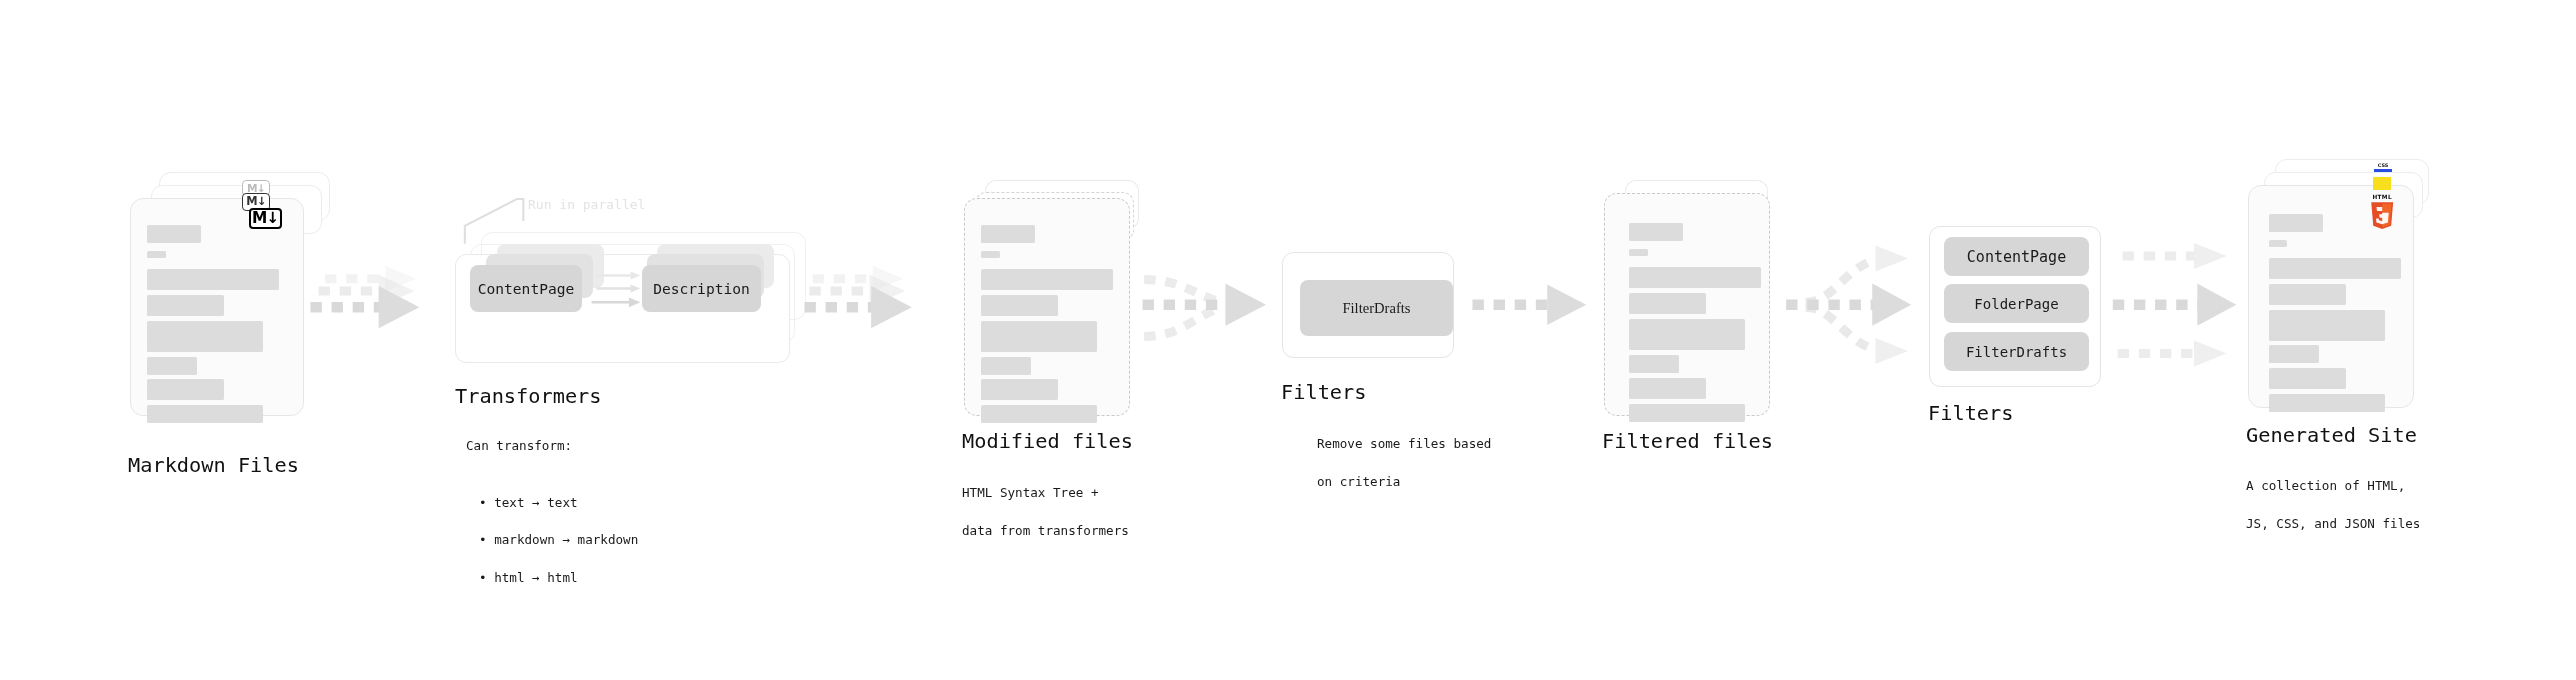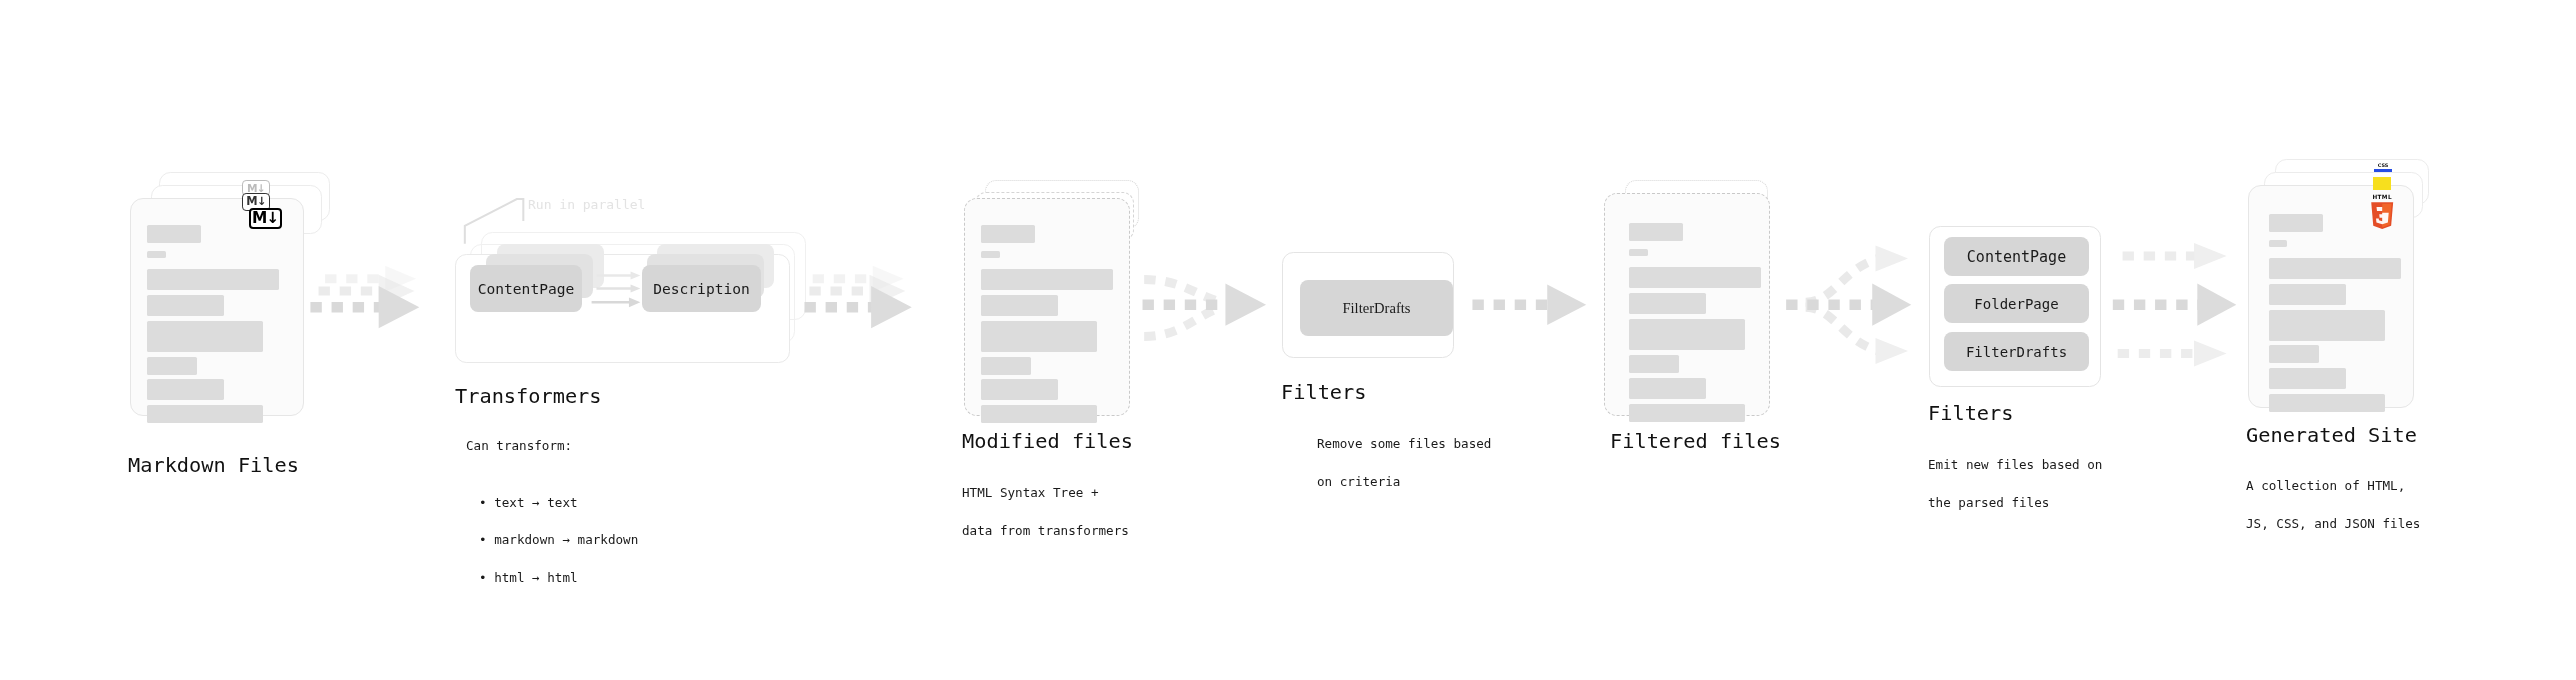--- a/index.html
+++ b/index.html
@@ -283,35 +283,31 @@
       <div class="sk" style="left:24.4px; top:55px;  width:18.7px; height:7.3px;"></div>
       <div class="sk" style="left:24.4px; top:73px;  width:132px; height:21px;"></div>
       <div class="sk" style="left:24.4px; top:99px; width:77px;  height:21px;"></div>
       <div class="sk" style="left:24.4px; top:125px; width:116px; height:31px;"></div>
       <div class="sk" style="left:24.4px; top:161px; width:50px;  height:18px;"></div>
       <div class="sk" style="left:24.4px; top:184px; width:77px;  height:21px;"></div>
       <div class="sk" style="left:24.4px; top:210px; width:116px; height:18px;"></div>
     </div>
   </div>
 
-  <div class="title" style="left:1602px; top:429px;margin-left:8px;">Filtered files</div>
+  <div class="title" style="left:1602px; top:429px;">Filtered files</div>
 
   <div>
     <div class="panel" style="left:1929px; top:226px; width:172px; height:161px; border-color:#e4e4e4;"></div>
     <div class="chip" style="left:1944px; top:237px; width:145px; height:39px; font-size:15px;">ContentPage</div>
     <div class="chip" style="left:1944px; top:284px; width:145px; height:39px; font-size:14px;">FolderPage</div>
     <div class="chip" style="left:1944px; top:332px; width:145px; height:39px; font-size:14px;">FilterDrafts</div>
   </div>
 
   <div class="title" style="left:1928px; top:401px;">Filters</div>
 
-  <div class="caption" style="left:1928px; top:437px;">
-    <div>Emit new files based on</div>
-    <div>the parsed files</div>
-  </div>
 
   <div class="doc-stack">
     <div class="doc-card ghost-solid abs" style="left:2275px; top:159px; width:154px; height:46px; border-radius:11.4px;"></div>
     <div class="doc-card ghost-solid abs" style="left:2264px; top:172px; width:159px; height:46px; border-radius:11.4px;"></div>
 
     <div class="doc-card solid" style="left:2248px; top:185px; width:166px; height:223px;">
       <div class="sk" style="left:19.5px; top:28px;  width:54px; height:18px;"></div>
       <div class="sk" style="left:19.5px; top:54px;  width:18.7px; height:7.3px;"></div>
       <div class="sk" style="left:19.5px; top:72px;  width:132px; height:21px;"></div>
       <div class="sk" style="left:19.5px; top:98px; width:77px;  height:21px;"></div>

